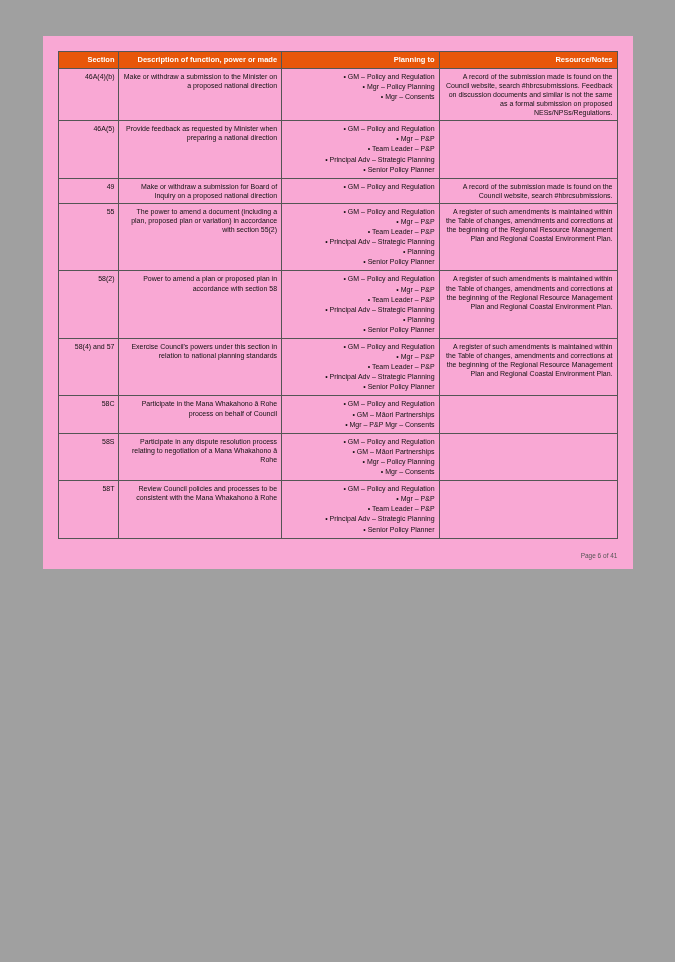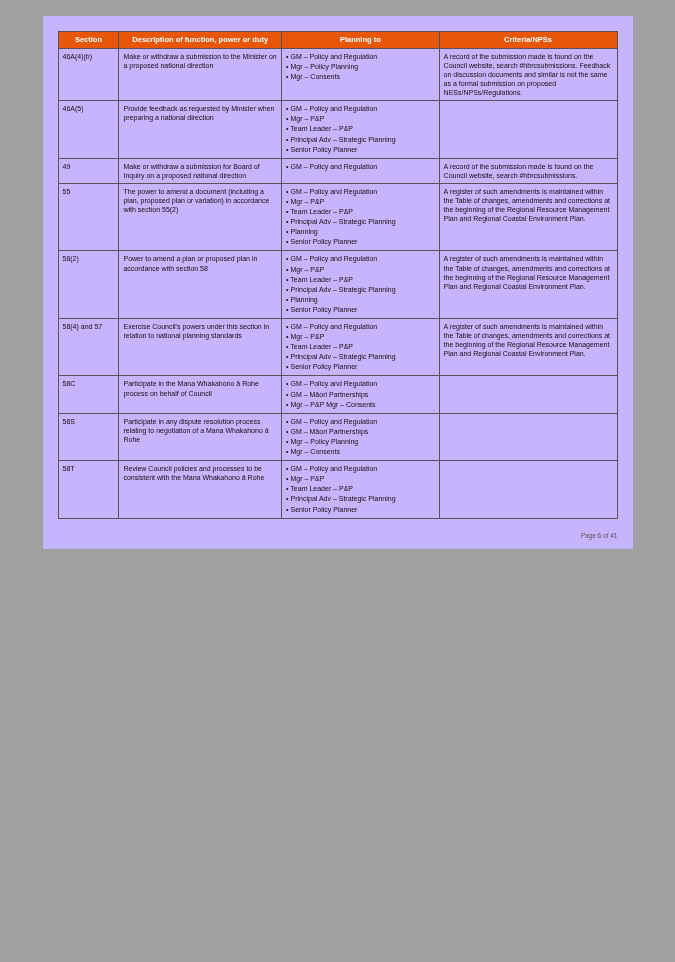--- a/index.html
+++ b/index.html
@@ -6,25 +6,26 @@
     body {
       background: #a0a0a0;
       display: flex;
       justify-content: center;
       align-items: flex-start;
       min-height: 962px;
       font-family: Arial, sans-serif;
       font-size: 7.5px;
     }
     .page {
-      background: #c4b5fd;
+      background: #f9a8d4;
       width: 590px;
-      margin: 16px auto;
+      margin: 36px auto;
       padding: 15px 15px 30px 15px;
       position: relative;
+      text-align: right;
     }
     table {
       width: 100%;
       border-collapse: collapse;
       border: 1px solid #555;
     }
     th, td {
       border: 1px solid #555;
       padding: 3px 4px;
       vertical-align: top;
@@ -63,23 +64,23 @@
     }
   </style>
 </head>
 <body>
 
 <div class="page">
   <table>
     <thead>
       <tr>
         <th class="col-section">Section</th>
-        <th class="col-desc">Description of function, power or duty</th>
+        <th class="col-desc">Description of function, power or made</th>
         <th class="col-delegated">Planning to</th>
-        <th class="col-criteria">Criteria/NPSs</th>
+        <th class="col-criteria">Resource/Notes</th>
       </tr>
     </thead>
     <tbody id="table-body">
     <tr>
           <td>46A(4)(b)</td>
           <td>Make or withdraw a submission to the Minister on a proposed national direction</td>
           <td>
             <ul class="bullet-list">
               <li>GM – Policy and Regulation</li>
               <li>Mgr – Policy Planning</li>

